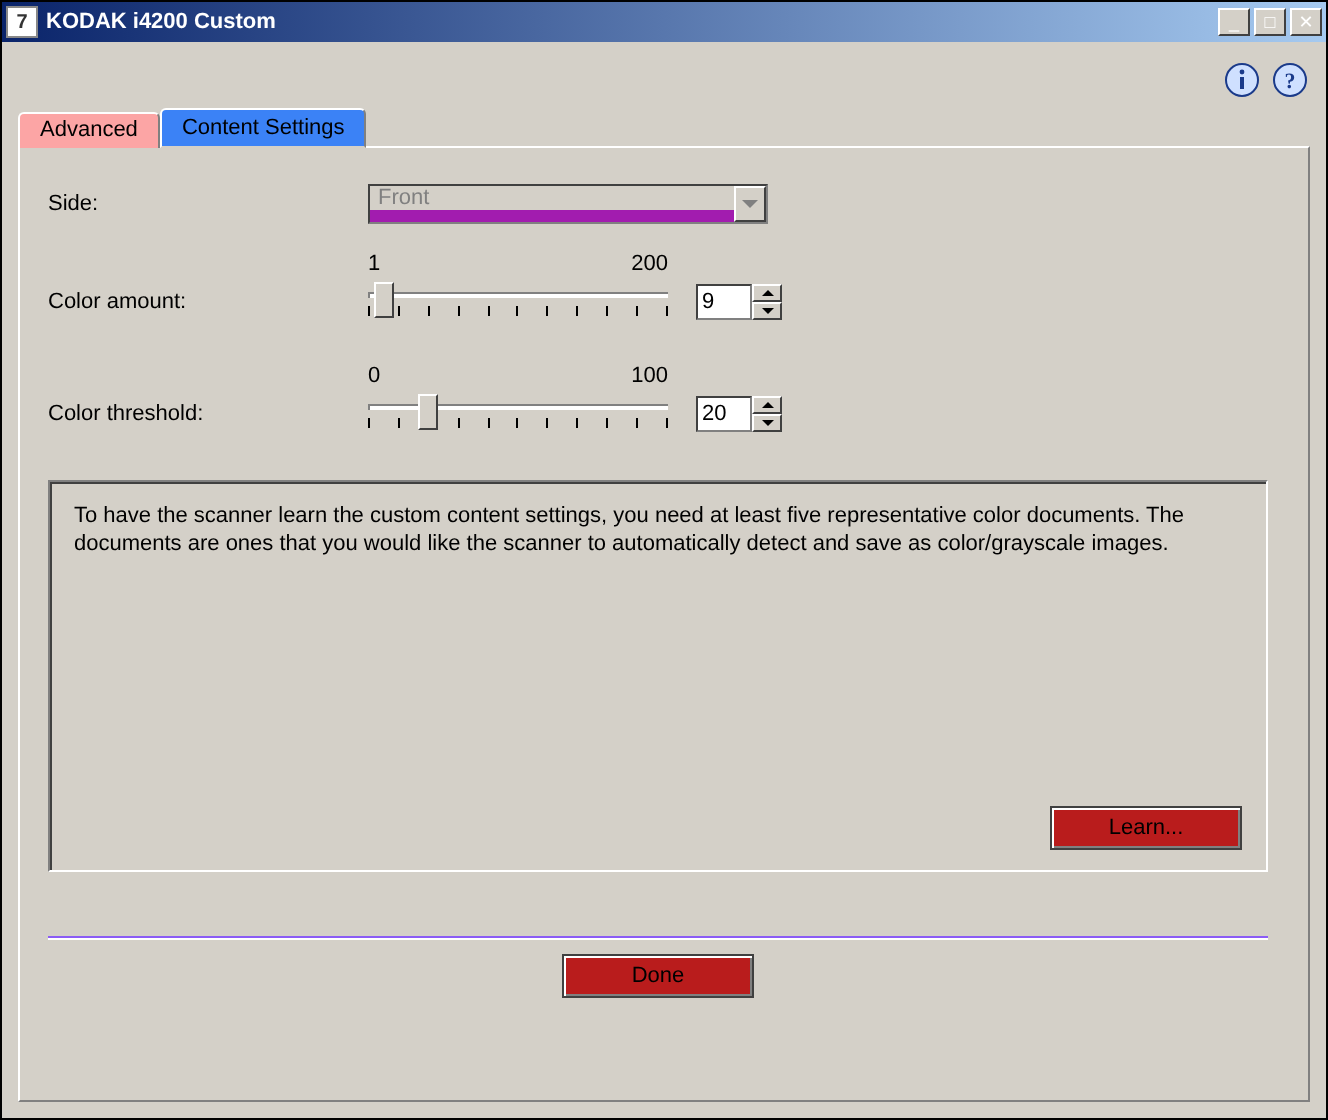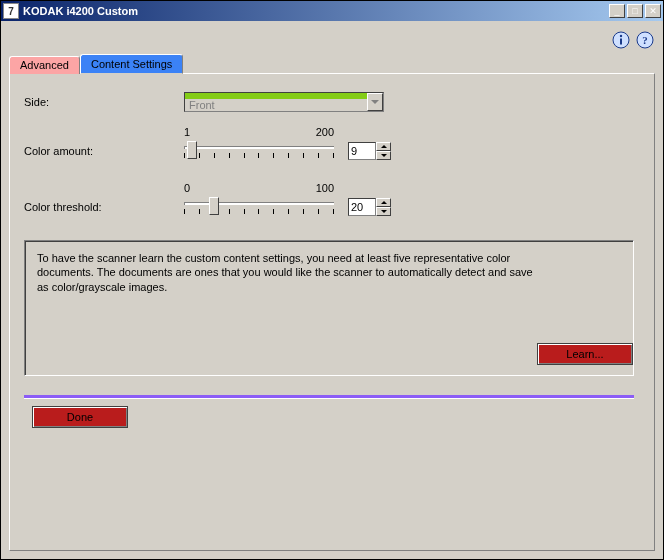--- a/index.html
+++ b/index.html
@@ -109,24 +109,24 @@
   .row {
     display:flex;
     align-items:center;
     margin-bottom: 14px;
   }
   .row .lbl {
     width: 160px;
   }
   .combo {
     width: 200px; height: 20px;
-    background:#84cc16;
+    background:#a21caf;
     border:1px solid #808080;
     border-top-color:#404040; border-left-color:#404040;
-    display:flex;align-items:flex-end;
+    display:flex;align-items:flex-start;
     position:relative;
     font-size:11px;
   }
   .combo .ctext { flex:1; padding:0 4px; overflow:hidden; }
   .combo.disabled .ctext { color:#808080; background:#d4d0c8; }
   .combo .cbtn {
     width:16px;height:18px;
     background:#d4d0c8;
     border:1px solid #fff;
     border-right-color:#404040;border-bottom-color:#404040;
@@ -196,47 +196,47 @@
   }
   .spinbtns .sb.up::after{content:"";border-left:3px solid transparent;border-right:3px solid transparent;border-bottom:3px solid #000;}
   .spinbtns .sb.dn::after{content:"";border-left:3px solid transparent;border-right:3px solid transparent;border-top:3px solid #000;}
   .infobox {
     margin-top: 10px;
     border:1px solid #808080;
     border-top-color:#808080;border-left-color:#808080;
     border-right-color:#fff;border-bottom-color:#fff;
     box-shadow: inset 1px 1px 0 #404040, inset -1px -1px 0 #d4d0c8;
     background:#d4d0c8;
-    padding: 10px 0 10px 12px;
-    height: 136px;
-    display:flex;flex-direction:row;
+    padding: 10px 12px 10px 12px;
+    height: 196px;
+    display:flex;flex-direction:column;
   }
   .infobox .info-text p{margin:0 0 10px 0; line-height:1.3;}
   .infobox .learn-row{
     margin-top:auto;
     display:flex;justify-content:flex-end;
   }
   .btn {
     min-width: 96px;
     height: 22px;
     background:#b91c1c;
     border:1px solid #404040;
     box-shadow: inset 1px 1px 0 #fff, inset -1px -1px 0 #808080;
     font-size:11px;
     font-family:inherit;
     cursor:default;
     padding:0 10px;
   }
   .footer {
-    border-top: 3px solid #8b5cf6;
+    border-top: 1px solid #8b5cf6;
     box-shadow: inset 0 1px 0 #fff;
     padding: 8px 8px 0 8px;
     display:flex;
-    justify-content:flex-start;
-    margin-top: 19px;
+    justify-content:center;
+    margin-top: 32px;
   }
 </style>
 </head>
 <body>
 
 <div class="window">
   <div class="titlebar">
     <div class="app-icon">7</div>
     <div class="title">KODAK i4200 Custom</div>
     <div class="win-btns">

